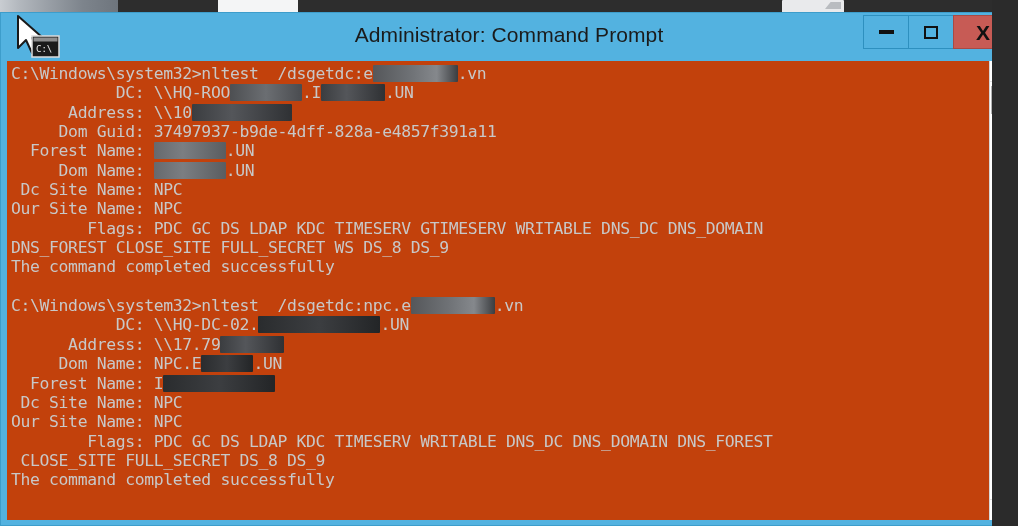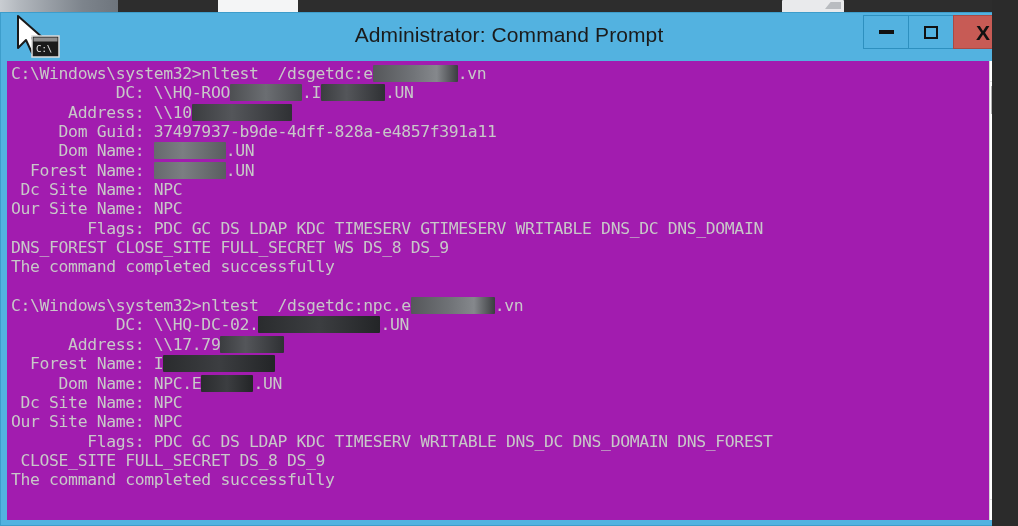--- a/index.html
+++ b/index.html
@@ -123,21 +123,21 @@
     left: 6px;
     top: 48px;
     right: 6px;
     bottom: 5px;
     background: #000;
     display: flex;
   }
   .console {
     position: relative;
     flex: 1 1 auto;
-    background: #a21caf;
+    background: #c2410c;
     overflow: hidden;
     padding: 3px 0 0 4px;
   }
 
   .line {
     font-family: "DejaVu Sans Mono", "Liberation Mono", monospace;
     font-size: 16.4px;
     line-height: 19.35px;
     color: #c8c8c8;
     white-space: pre;
@@ -249,33 +249,33 @@
         </div>
       </div>
     </div>
 
     <div class="console-wrap">
       <div class="console" id="console-output">
           <div class="line"><span>C:\Windows\system32&gt;nltest  /dsgetdc:e</span><span class="rd g1" style="width: 85px;"></span><span>.vn</span></div>
           <div class="line"><span>           DC: \\HQ-ROO</span><span class="rd g2" style="width: 72px;"></span><span>.I</span><span class="rd g3" style="width: 64px;"></span><span>.UN</span></div>
           <div class="line"><span>      Address: \\10</span><span class="rd g3" style="width: 100px;"></span></div>
           <div class="line"><span>     Dom Guid: 37497937-b9de-4dff-828a-e4857f391a11</span></div>
+          <div class="line"><span>  Forest Name: </span><span class="rd g5" style="width: 72px;"></span><span>.UN</span></div>
           <div class="line"><span>     Dom Name: </span><span class="rd g5" style="width: 72px;"></span><span>.UN</span></div>
-          <div class="line"><span>  Forest Name: </span><span class="rd g5" style="width: 72px;"></span><span>.UN</span></div>
           <div class="line"><span> Dc Site Name: NPC</span></div>
           <div class="line"><span>Our Site Name: NPC</span></div>
           <div class="line"><span>        Flags: PDC GC DS LDAP KDC TIMESERV GTIMESERV WRITABLE DNS_DC DNS_DOMAIN</span></div>
           <div class="line"><span>DNS_FOREST CLOSE_SITE FULL_SECRET WS DS_8 DS_9</span></div>
           <div class="line"><span>The command completed successfully</span></div>
           <div class="line blank"> </div>
           <div class="line"><span>C:\Windows\system32&gt;nltest  /dsgetdc:npc.e</span><span class="rd g1" style="width: 84px;"></span><span>.vn</span></div>
           <div class="line"><span>           DC: \\HQ-DC-02.</span><span class="rd g4" style="width: 122px;"></span><span>.UN</span></div>
           <div class="line"><span>      Address: \\17.79</span><span class="rd g3" style="width: 64px;"></span></div>
+          <div class="line"><span>     Dom Name: NPC.E</span><span class="rd g4" style="width: 52px;"></span><span>.UN</span></div>
           <div class="line"><span>  Forest Name: I</span><span class="rd g4" style="width: 112px;"></span></div>
-          <div class="line"><span>     Dom Name: NPC.E</span><span class="rd g4" style="width: 52px;"></span><span>.UN</span></div>
           <div class="line"><span> Dc Site Name: NPC</span></div>
           <div class="line"><span>Our Site Name: NPC</span></div>
           <div class="line"><span>        Flags: PDC GC DS LDAP KDC TIMESERV WRITABLE DNS_DC DNS_DOMAIN DNS_FOREST</span></div>
           <div class="line"><span> CLOSE_SITE FULL_SECRET DS_8 DS_9</span></div>
           <div class="line"><span>The command completed successfully</span></div>
           <div class="line blank"> </div>
         </div>
 
       <div class="scrollbar">
         <div class="sb-track"></div>

